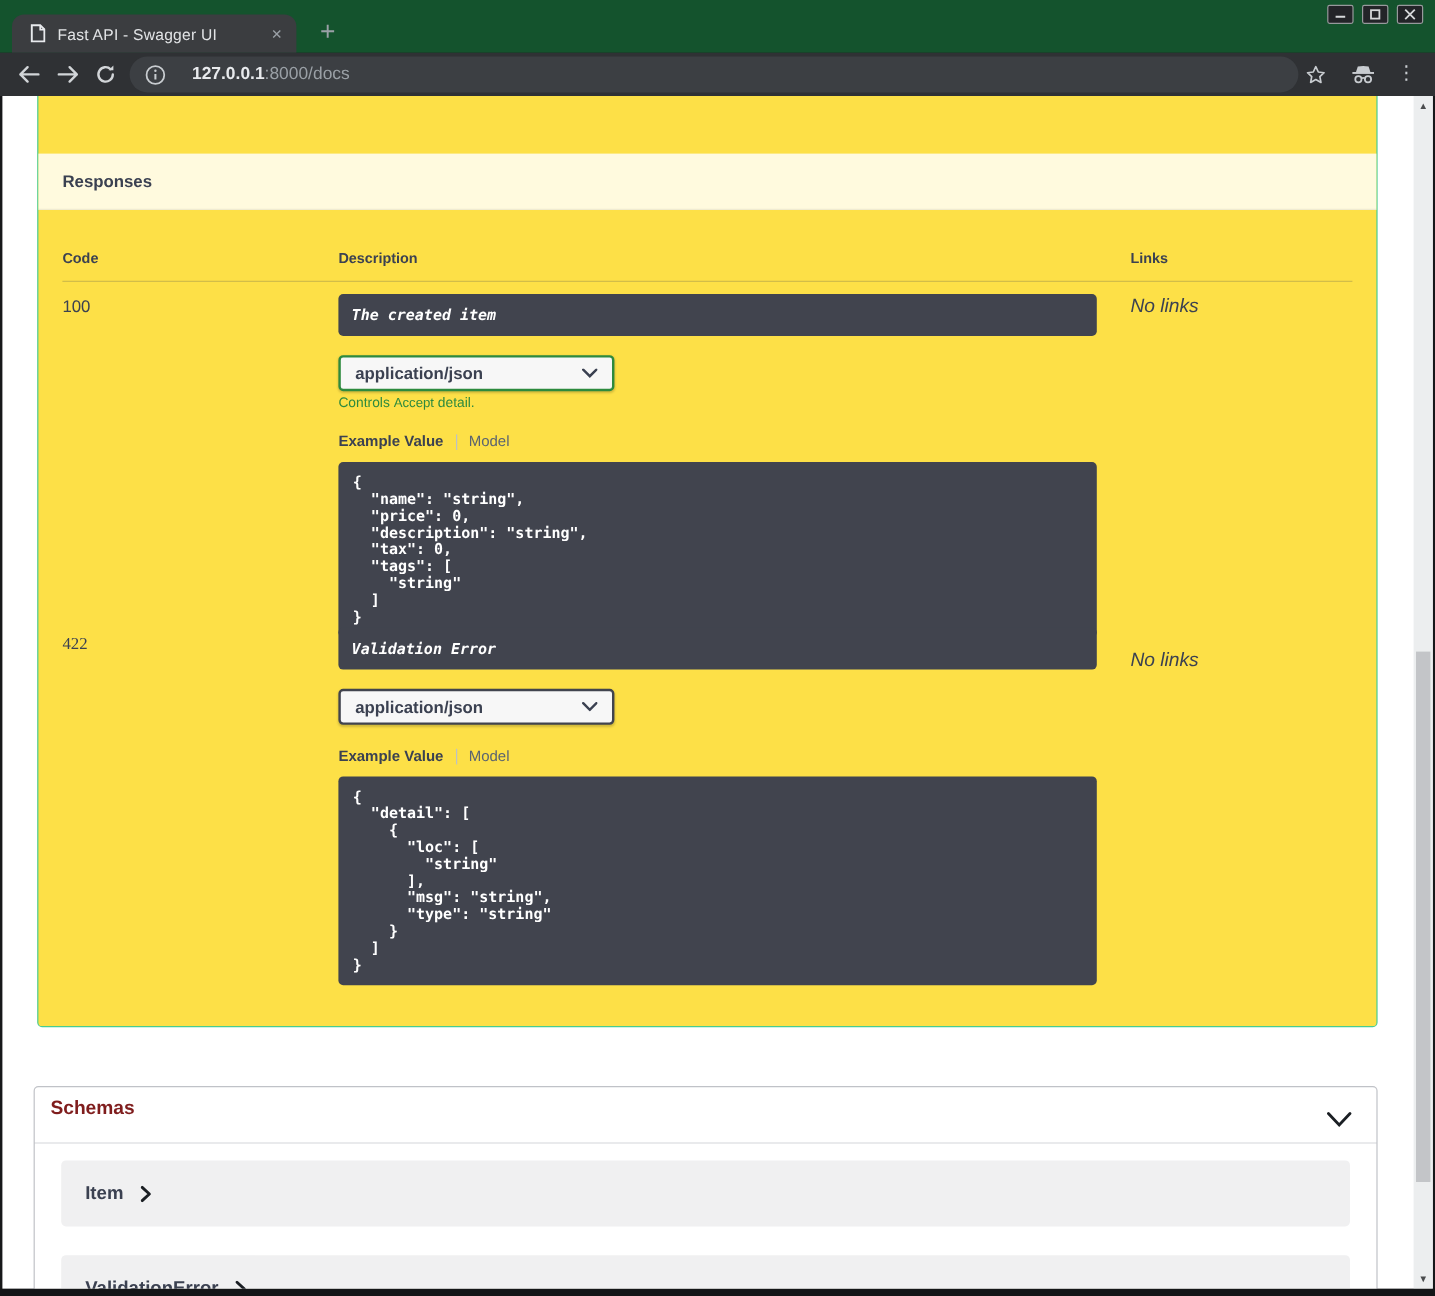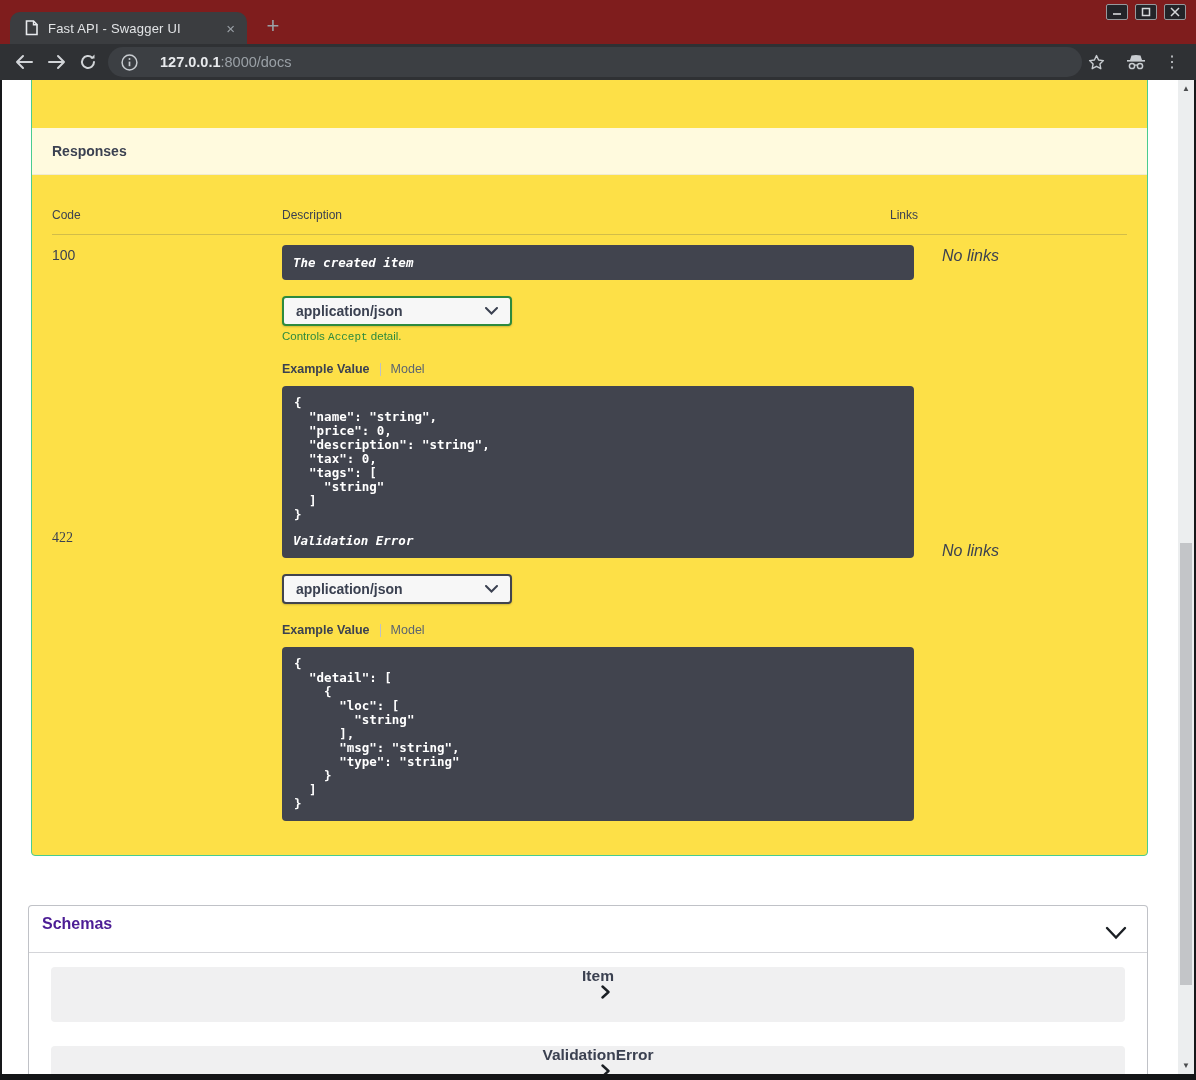--- a/index.html
+++ b/index.html
@@ -1,20 +1,20 @@
 <!DOCTYPE html>
 <html><head>
 <meta charset="utf-8">
 <style>
   * { margin:0; padding:0; box-sizing:border-box; }
   html,body { width:1196px; height:1080px; overflow:hidden; background:#17181a; }
   #canvas { position:relative; width:1196px; height:1080px; font-family:"Liberation Sans",sans-serif; background:#17181a; }
 
   
-  .tabstrip { position:absolute; top:0; left:0; right:0; height:44px; background:#7f1d1d; }
+  .tabstrip { position:absolute; top:0; left:0; right:0; height:44px; background:#14532d; }
   .tab { position:absolute; left:10px; top:12px; width:237px; height:32px; background:#3b3d40; border-radius:10px 10px 0 0; display:flex; align-items:center; }
   .favicon { margin-left:15px; display:flex; }
   .tab-title { margin-left:10px; font-size:13px; color:#e2e4e6; letter-spacing:.2px; white-space:nowrap; }
   .tab-close { margin-left:auto; margin-right:12px; color:#9aa0a6; font-size:15px; line-height:15px; cursor:default; }
   .newtab { position:absolute; left:259px; top:13px; width:28px; height:28px; color:#9aa0a6; font-size:22px; line-height:26px; text-align:center; }
   .win-controls { position:absolute; top:4px; right:10px; display:flex; gap:7px; }
   .win-btn { width:22px; height:16px; border:1px solid #97999c; border-radius:2px; background:#232428; display:flex; align-items:center; justify-content:center; }
 
   .toolbar { position:absolute; top:44px; left:0; right:0; height:36px; background:#2f3134; }
   .nav-ico { position:absolute; top:9px; }
@@ -26,44 +26,44 @@
   .menu-dots { position:absolute; left:1164px; top:8px; color:#c8ccd0; font-size:16px; line-height:20px; letter-spacing:0; }
 
   
   .content { position:absolute; top:80px; left:2px; width:1192px; height:994px; background:#ffffff; overflow:hidden; color:#3b4151; }
   .stray-green { position:absolute; left:86px; top:0; width:4px; height:6px; background:#49cc90; }
 
   .opblock { position:absolute; left:29px; top:-20px; width:1117px; height:796px; background:#fde047; border:1px solid #49cc90; border-radius:4px; }
   .opblock-section-header { position:absolute; top:67px; left:0; right:0; height:47px; background:rgba(255,255,255,.82); border-bottom:1px solid rgba(59,65,81,.08); }
   .responses-title { margin:15px 0 0 20px; font-size:14px; font-weight:bold; color:#3b4151; }
 
-  .col-head { position:absolute; font-size:12px; font-weight:normal; color:#3b4151; }
+  .col-head { position:absolute; font-size:12px; font-weight:bold; color:#3b4151; }
   .table-line { position:absolute; left:20px; right:20px; top:173px; border-top:1px solid rgba(59,65,81,.22); }
 
   .resp-code { position:absolute; left:20px; font-size:14px; color:#3b4151; }
   .no-links { position:absolute; left:910px; font-size:16px; font-style:italic; color:#3b4151; }
   .desc-cell { position:absolute; left:250px; width:632px; }
 
   .undoc { height:35px; line-height:35px; background:#41444e; border-radius:4px; padding-left:11px; color:#ffffff; font-family:"DejaVu Sans Mono","Liberation Mono",monospace; font-size:12.5px; font-style:italic; font-weight:bold; }
   .media-select { margin-top:16px; width:230px; height:30px; background:#f7f7f7; border:2px solid #41444e; border-radius:4px; display:flex; align-items:center; padding:0 12px; font-size:14px; font-weight:bold; color:#3b4151; box-shadow:0 1px 2px rgba(0,0,0,.18); }
   .media-select .sel-chev { margin-left:auto; display:flex; }
   .media-select.accept { border-color:#2d8a3e; }
   .accept-msg { margin-top:4px; font-size:11.5px; color:#2d8a3e; }
-  .accept-msg .mono { font-family:Liberation Mono, monospace; font-size:11px; }
+  .accept-msg .mono { font-family:Liberation Sans, sans-serif; font-size:11px; }
   .tabrow { margin-top:19px; display:flex; align-items:center; font-size:12.5px; }
   .tab-example { font-weight:bold; color:#3b4151; }
   .tab-sep { width:1px; height:13px; background:#bcc1c7; margin:0 10px; }
   .tab-model { color:#5b6470; }
   .codebox { margin-top:10px; background:#41444e; border-radius:4px; padding:10px 12px; color:#ffffff; font-family:"DejaVu Sans Mono","Liberation Mono",monospace; font-size:12.5px; line-height:14px; font-weight:bold; white-space:pre; }
 
   .schemas { position:absolute; left:26px; top:825px; width:1120px; height:192px; background:#fff; border:1px solid rgba(59,65,81,.32); border-radius:4px; }
   .schemas-header { position:relative; height:38px; border-bottom:1px solid rgba(59,65,81,.22); }
-  .schemas-title { margin:9px 0 0 13px; font-size:16px; font-weight:bold; color:#4c1d95; }
+  .schemas-title { margin:9px 0 0 13px; font-size:16px; font-weight:bold; color:#7f1d1d; }
   .schemas-chevron { position:absolute; right:20px; top:11px; }
-  .model-box { position:absolute; left:22px; right:22px; height:55px; background:#f0f0f1; border-radius:4px; display:flex; align-items:center; padding-left:20px;flex-direction:column; }
+  .model-box { position:absolute; left:22px; right:22px; height:55px; background:#f0f0f1; border-radius:4px; display:flex; align-items:center; padding-left:20px; }
   .model-box .model-label { font-size:15.5px; font-weight:bold; color:#3b4151; }
   .model-box .chev { margin-left:14px; display:flex; }
   .model-1 { top:61px; } .model-2 { top:140px; }
 
   
   .scrollbar { position:absolute; right:0; top:0; width:16px; height:100%; background:#eceeef; }
   .sb-arrow { position:absolute; left:0; width:16px; text-align:center; color:#4a4c4e; font-size:8px; }
   .sb-up { top:4px; } .sb-down { bottom:4px; }
   .sb-thumb { position:absolute; left:2px; width:12px; top:463px; height:442px; background:#c3c5c8; }
 
@@ -152,21 +152,21 @@
   <div class="content">
     <div class="stray-green"></div>
 
     <div class="opblock">
       <div class="opblock-section-header">
         <div class="responses-title">Responses</div>
       </div>
 
       <div class="col-head" style="left:20px;top:147px;">Code</div>
       <div class="col-head" style="left:250px;top:147px;">Description</div>
-      <div class="col-head" style="left:858px;top:147px;">Links</div>
+      <div class="col-head" style="left:910px;top:147px;">Links</div>
       <div class="table-line"></div>
 
       <div class="resp-code" style="top:186px;">100</div>
       <div class="desc-cell" style="top:184px;">
         <div class="undoc">The created item</div>
         <div class="media-select accept">
           <span>application/json</span>
           <span class="sel-chev">
             <svg width="13" height="8" viewBox="0 0 13 8">
                 <path d="M1 1 L6.5 6.5 L12 1" fill="none" stroke="#3b4151" stroke-width="2" stroke-linecap="round"></path>

